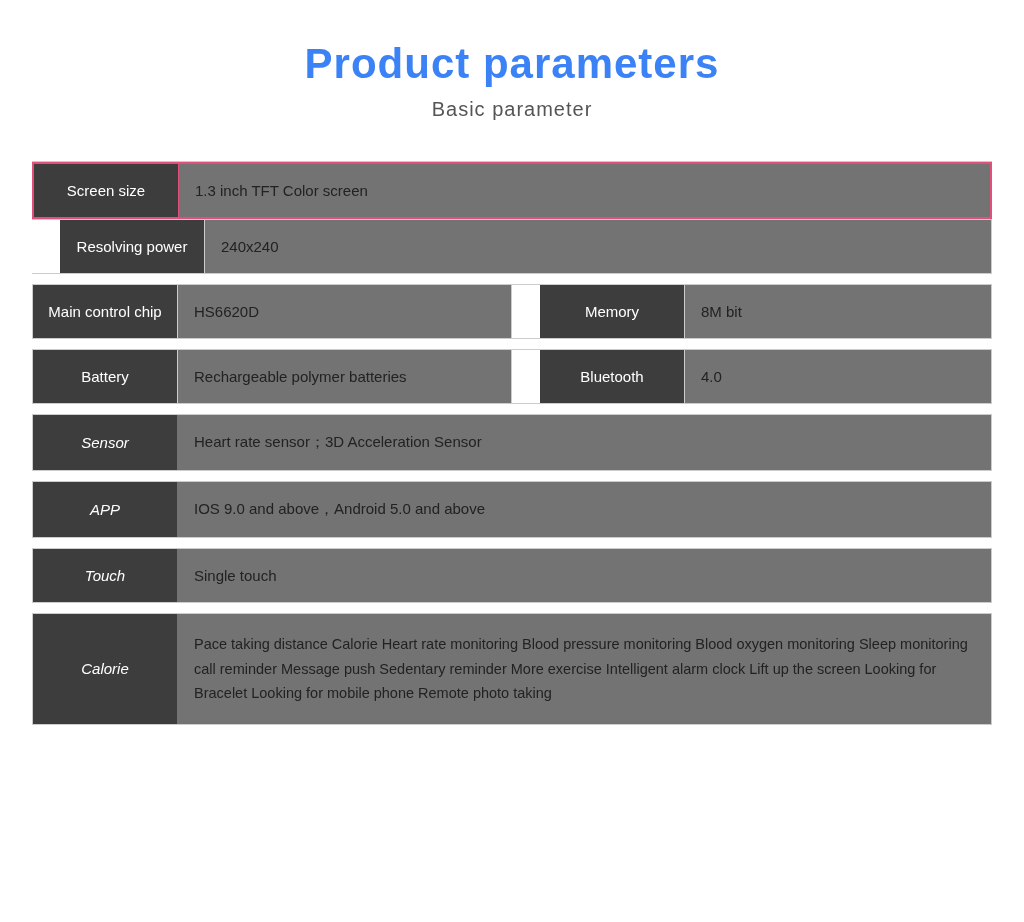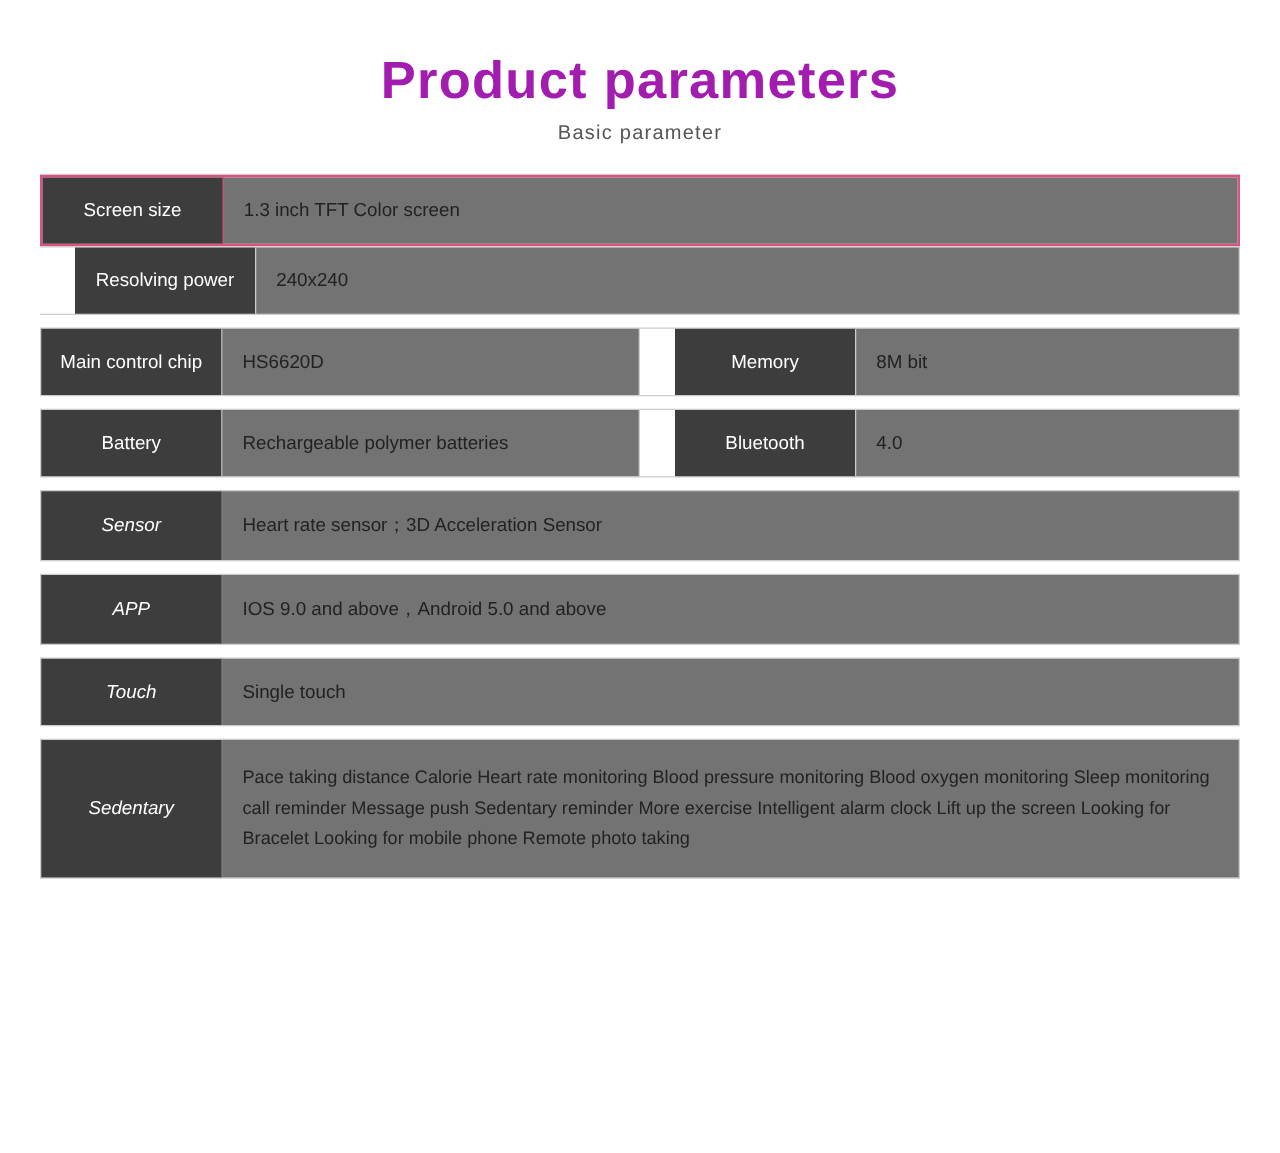--- a/index.html
+++ b/index.html
@@ -13,29 +13,29 @@
       padding: 40px 20px;
     }
     .container {
       width: 960px;
       max-width: 100%;
     }
     .page-title {
       text-align: center;
       font-size: 42px;
       font-weight: 700;
-      color: #a21caf;
+      color: #3b82f6;
       margin-bottom: 10px;
       letter-spacing: 1px;
     }
     .page-subtitle {
       text-align: center;
-      font-size: 16px;
+      font-size: 20px;
       color: #555;
-      margin-bottom: 23px;
+      margin-bottom: 40px;
       letter-spacing: 1px;
     }
     
     .row-double {
       display: flex;
       width: 100%;
       margin-bottom: 0;
     }
     .cell-label {
       background: #3d3d3d;
@@ -178,17 +178,17 @@
     <div class="cell-label">APP</div>
     <div class="cell-value">IOS 9.0 and above，Android 5.0 and above</div>
   </div>
 
   <div class="full-row group-start" style="margin-top:10px;">
     <div class="cell-label">Touch</div>
     <div class="cell-value">Single touch</div>
   </div>
 
   <div class="full-row group-start" style="margin-top:10px;">
-    <div class="cell-label">Sedentary</div>
+    <div class="cell-label">Calorie</div>
     <div class="cell-value function-value">Pace taking  distance  Calorie  Heart rate monitoring  Blood pressure monitoring  Blood oxygen monitoring  Sleep monitoring  call reminder  Message push  Sedentary reminder  More exercise  Intelligent alarm clock  Lift up the screen  Looking for Bracelet  Looking for mobile phone  Remote photo taking</div>
   </div>
 
 </div>
 
 </body></html>

